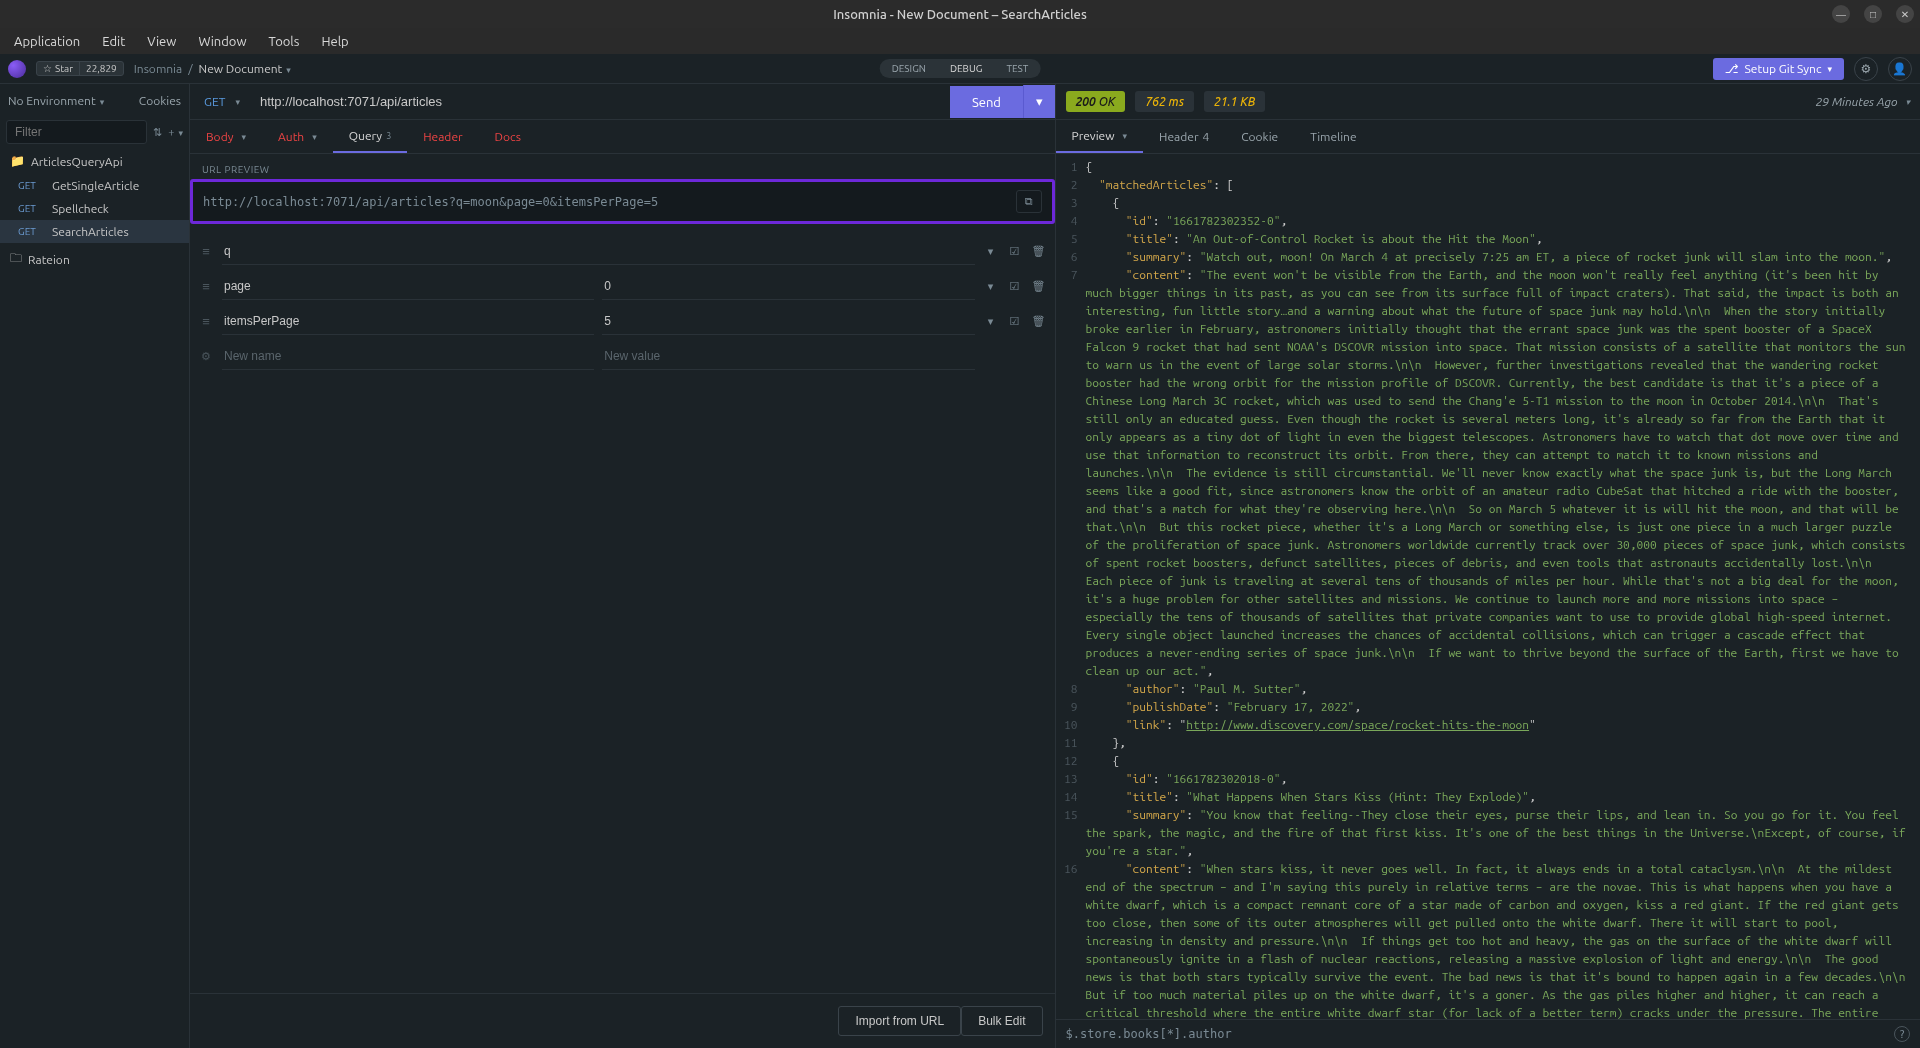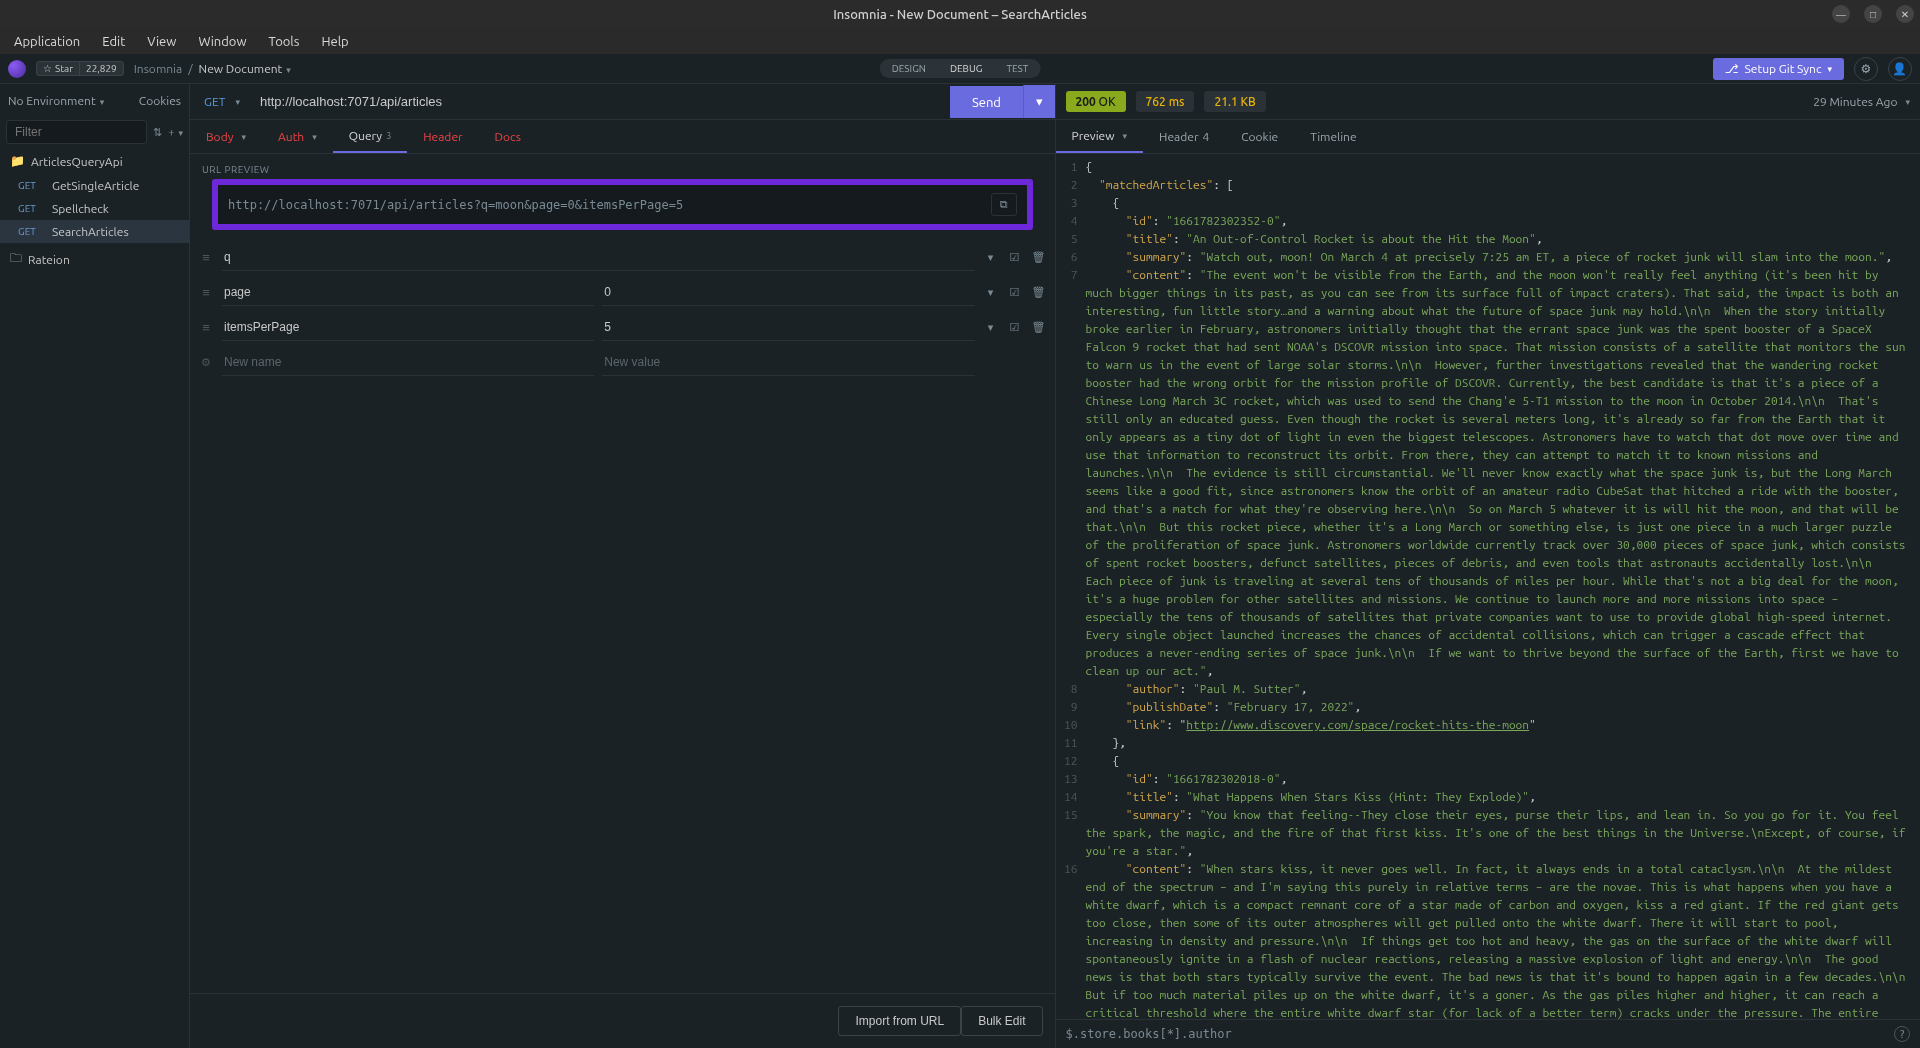--- a/index.html
+++ b/index.html
@@ -42,35 +42,35 @@
 .urlbar { height: 36px; display: flex; align-items: center; border-bottom: 1px solid #2a3238; }
 .method-box { padding: 0 14px; color: #5a9be0; font-size: 12px; cursor: pointer; display: flex; align-items: center; gap: 6px; }
 .url-input { flex: 1; background: transparent; border: none; color: #c8c8c8; font-size: 13px; padding: 0 6px; }
 .send-btn { background: #6b6be0; color: #fff; padding: 9px 22px; font-size: 13px; cursor: pointer; }
 .send-arrow { background: #6b6be0; color: #fff; padding: 9px 12px; border-left: 1px solid #5a5ad0; cursor: pointer; }
 .mtabs { display: flex; border-bottom: 1px solid #2a3238; }
 .mtab { padding: 9px 16px; color: #ef4444; font-size: 12px; cursor: pointer; display: flex; align-items: center; gap: 4px; }
 .mtab.active { color: #d8d8d8; border-bottom: 2px solid #6b6be0; }
 .mtab .sup { font-size: 9px; vertical-align: super; color: #7a8a94; }
 .url-preview-lbl { padding: 10px 12px 4px; font-size: 10px; color: #7a8a94; letter-spacing: 0.5px; }
-.url-preview-box { margin: 0 22px 10px; background: #141a1e; border: 6px solid #6d28d9; border-radius: 3px; padding: 8px 10px; color: #7a8a94; font-family: monospace; font-size: 12px; display: flex; align-items: center; gap: 28px; }
+.url-preview-box { margin: 0 0 10px; background: #141a1e; border: 3px solid #6d28d9; border-radius: 3px; padding: 8px 10px; color: #7a8a94; font-family: monospace; font-size: 12px; display: flex; align-items: center; gap: 28px; }
 .copy-btn { margin-left: auto; border: 1px solid #2a3238; padding: 4px 8px; border-radius: 3px; cursor: pointer; color: #7a8a94; font-size: 11px; }
 .query-table { padding: 0 6px; }
 .qrow { display: flex; align-items: center; padding: 4px 2px; gap: 8px; }
 .qhandle { width: 16px; color: #4a555c; cursor: grab; text-align: center; }
 .qname { flex: 1; background: transparent; border: none; border-bottom: 1px solid #2a3238; color: #c8c8c8; padding: 6px 2px; font-size: 12px; }
 .qval { flex: 1; background: transparent; border: none; border-bottom: 1px solid #2a3238; color: #c8c8c8; padding: 6px 2px; font-size: 12px; }
 .qname::placeholder, .qval::placeholder { color: #5a656c; }
 .qicon { width: 16px; color: #7a8a94; cursor: pointer; text-align: center; font-size: 11px; }
 .qgear { width: 16px; color: #4a555c; text-align: center; font-size: 11px; }
 .bottom-actions { margin-top: auto; display: flex; justify-content: flex-end; padding: 12px; border-top: 1px solid #2a3238; }
 .action-btn { border: 1px solid #3a434a; background: transparent; color: #c8c8c8; padding: 7px 16px; border-radius: 3px; cursor: pointer; font-size: 12px; }
 
 .right { flex: 1; background: #1b2226; display: flex; flex-direction: column; min-width: 0; }
-.statusbar { height: 36px; display: flex; align-items: center; padding: 0 10px; gap: 10px; border-bottom: 1px solid #2a3238; }
+.statusbar { height: 36px; display: flex; align-items: center; padding: 0 10px; gap: 10px; border-bottom: 1px solid #2a3238; font-style: italic; }
 .status-pill { padding: 4px 10px; border-radius: 3px; font-size: 12px; font-weight: 500; }
 .status-ok { background: #8aaa1e; color: #1a1a1a; }
 .status-meta { background: #2a3238; color: #eab308; }
 .status-time { margin-left: auto; color: #9aa6ad; font-size: 12px; display: flex; align-items: center; gap: 4px; cursor: pointer; }
 .rtabs { display: flex; border-bottom: 1px solid #2a3238; }
 .rtab { padding: 9px 16px; color: #9aa6ad; font-size: 12px; cursor: pointer; display: flex; align-items: center; gap: 4px; }
 .rtab.active { color: #d8d8d8; border-bottom: 2px solid #6b6be0; }
 .json-view { flex: 1; overflow: auto; font-family: "Ubuntu Mono", monospace; font-size: 12px; line-height: 1.5; padding: 4px 0; }
 .jline { display: flex; }
 .jgutter { width: 30px; text-align: right; padding-right: 8px; color: #4a555c; user-select: none; flex-shrink: 0; }

